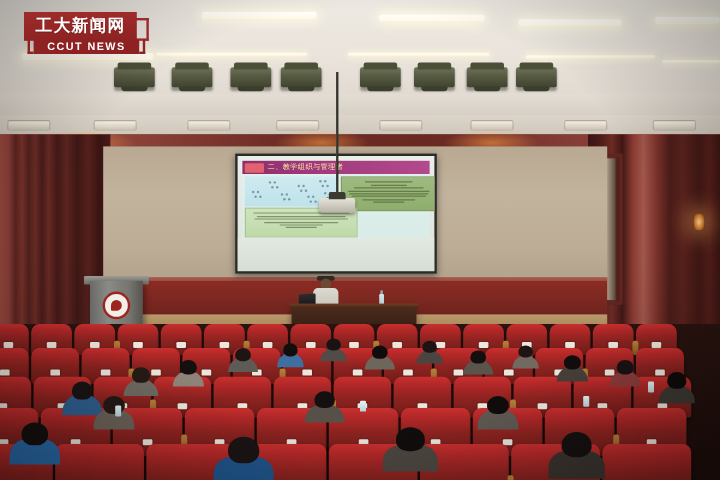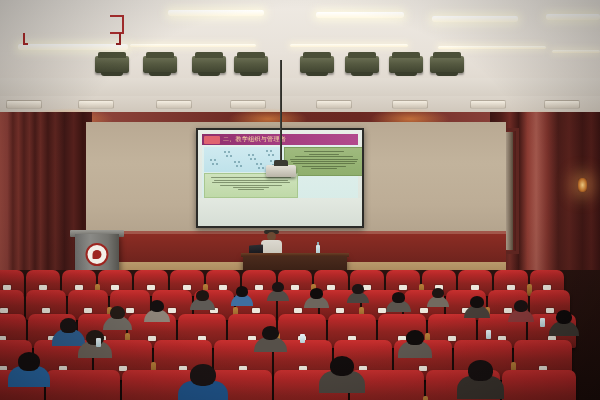--- a/index.html
+++ b/index.html
@@ -578,17 +578,23 @@
       <div class="wbottle" style="left: 96px; top: 68px;"></div>
       <div class="wbottle" style="left: 300px; top: 64px;"></div>
       <div class="wbottle" style="left: 486px; top: 60px;"></div>
       <div class="wbottle" style="left: 540px; top: 48px;"></div>
     </div>
 
   <div class="vignette"></div>
 
   <div class="logo-wrap">
     <div class="logo-hook"></div>
+    <div class="logo-box">
+      <span class="logo-cn">工大新闻网</span>
+    </div>
     <div class="logo-tickL"></div>
     <div class="logo-tickR"></div>
+    <div class="logo-band">
+      <span class="logo-en">CCUT NEWS</span>
+    </div>
   </div>
 
 </div>
 
 </body></html>

